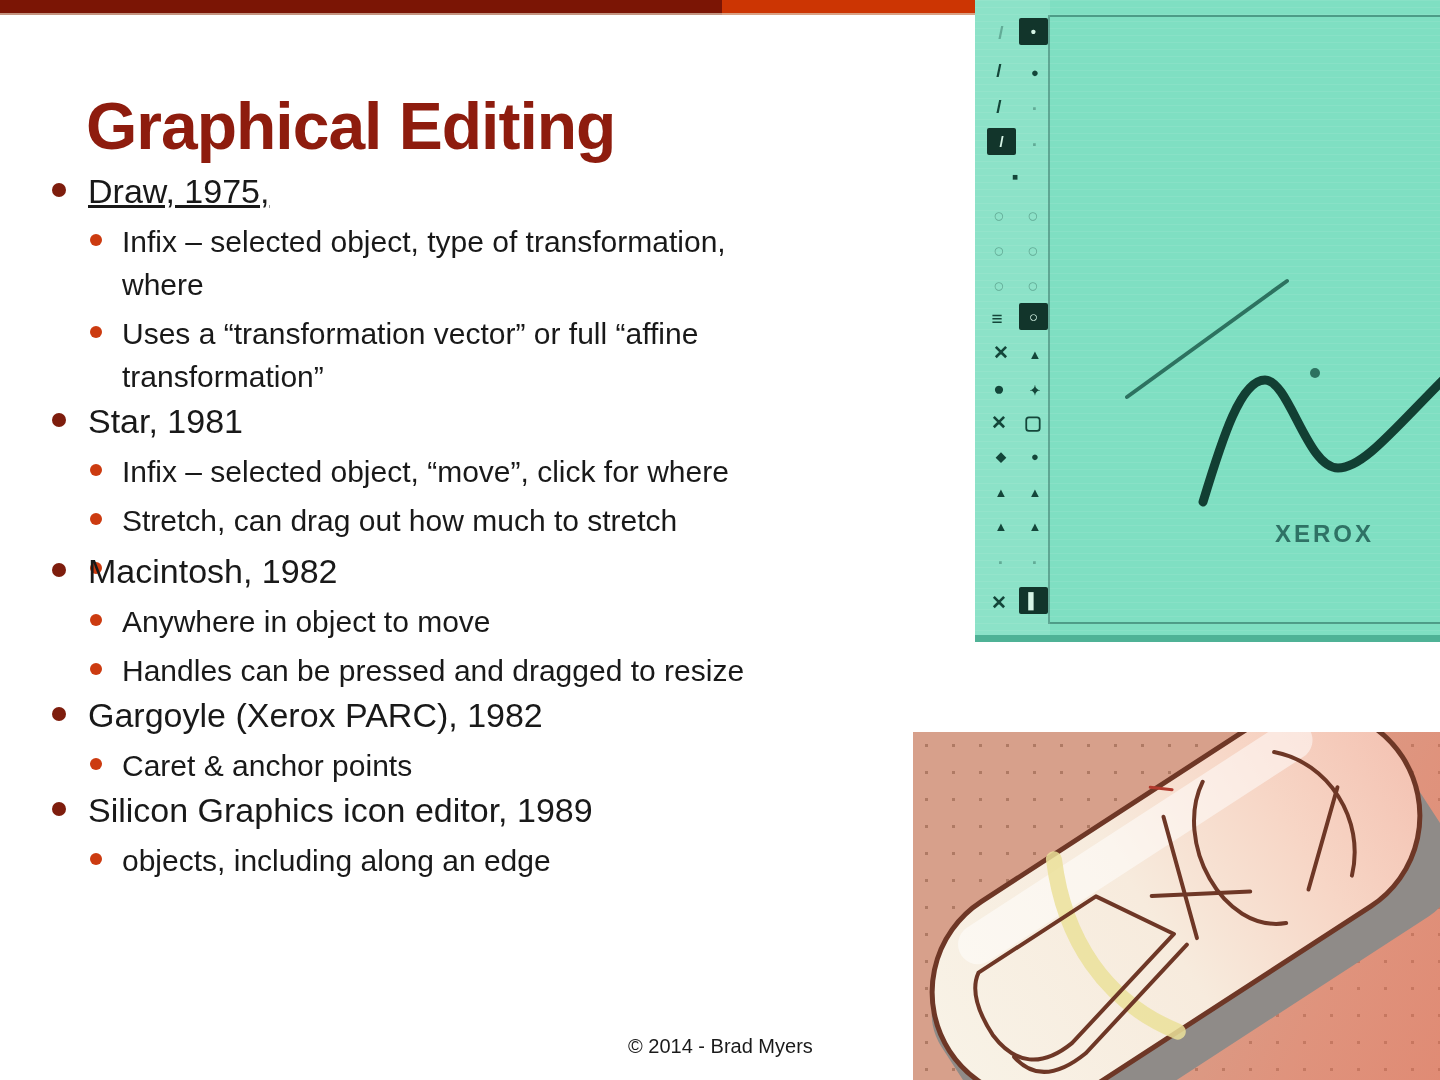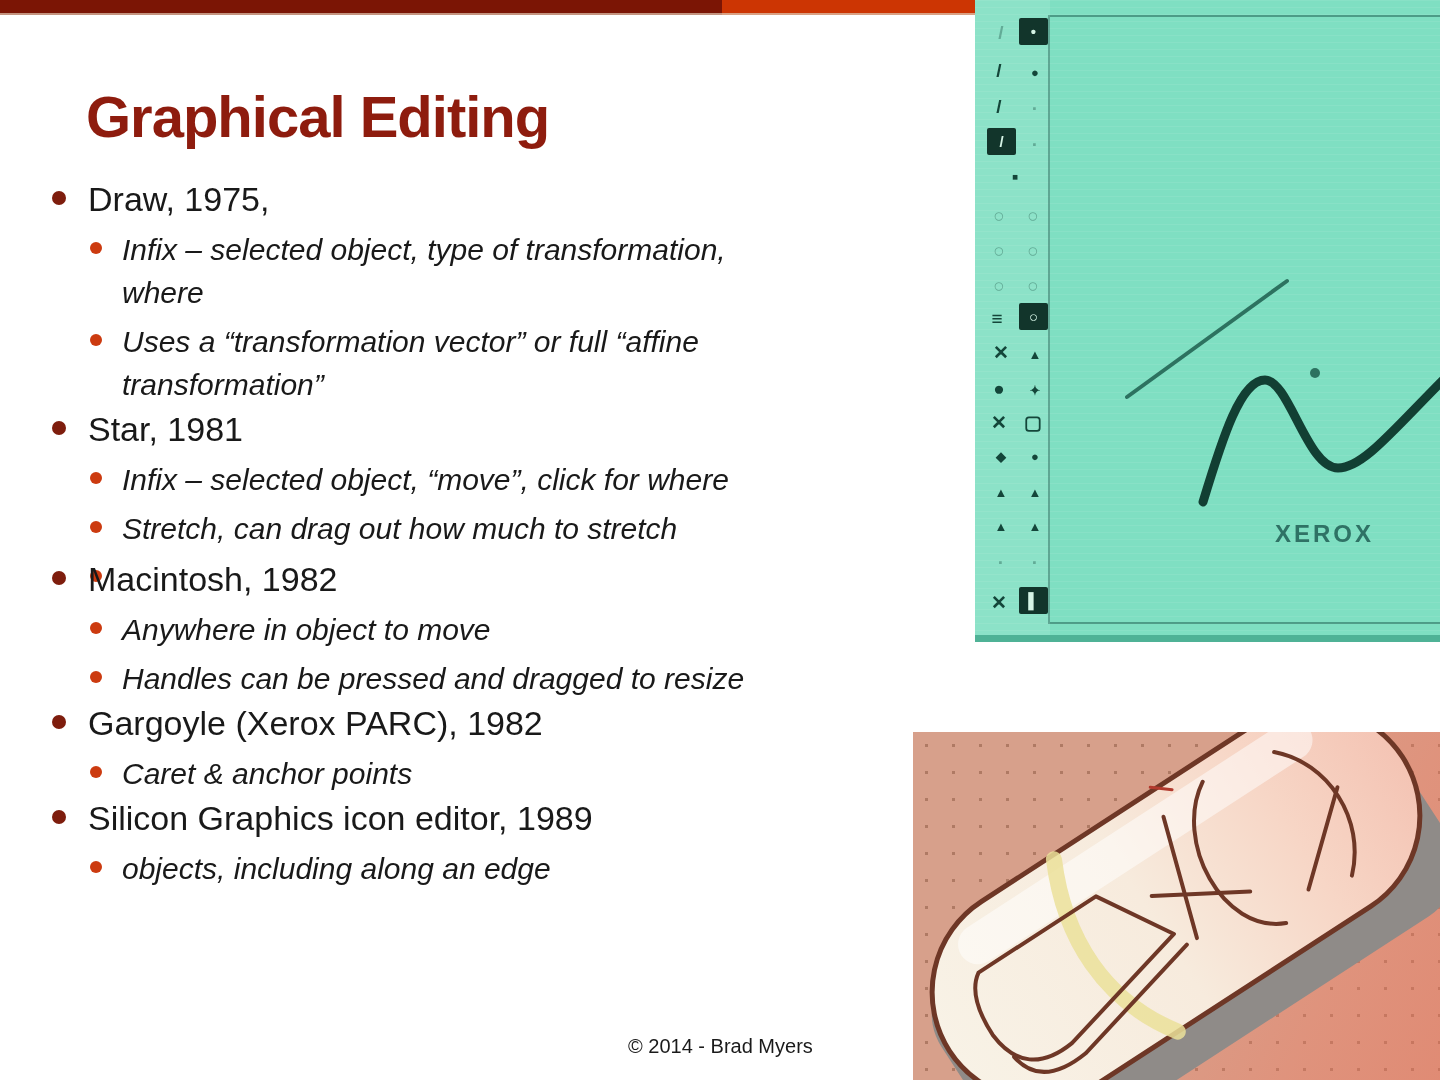--- a/index.html
+++ b/index.html
@@ -6,29 +6,29 @@
   .slide{
     position:relative;width:1440px;height:1080px;background:#ffffff;
     overflow:hidden;font-family:"Liberation Sans",sans-serif;
   }
   
   .bar{position:absolute;top:0;height:13px;}
   .bar.maroon{left:0;width:722px;background:#7b1505;border-bottom:2px solid #c49480;}
   .bar.orange{left:722px;width:253px;background:#cc3503;border-bottom:2px solid #d9a184;}
   
   .title{
-    position:absolute;left:86px;top:44px;font-size:58px;font-weight:bold;
+    position:absolute;left:86px;top:44px;font-size:66px;font-weight:bold;
     color:#8e1c0e;letter-spacing:-1px;white-space:nowrap;
   }
   
   ul.bullets{position:absolute;left:0;top:160px;width:940px;margin:0;padding:0;list-style:none;color:#191919;}
   ul.bullets li{position:relative;}
   ul.bullets li.b1{padding-left:88px;font-size:34px;line-height:46px;}
-  ul.bullets li.b2{padding-left:122px;font-size:30px;line-height:43px;margin-top:6px;font-style:italic;}
-  ul.bullets li:first-child{margin-top:16px;}
+  ul.bullets li.b2{padding-left:122px;font-size:30px;line-height:43px;margin-top:6px;}
+  ul.bullets li:first-child{margin-top:8px;text-decoration:underline;}
   ul.bullets .line{display:block;white-space:nowrap;}
   ul.bullets .dot{position:absolute;border-radius:50%;}
   ul.bullets li.b1 .dot{left:52px;top:15px;width:14px;height:14px;background:#7e1d0d;}
   ul.bullets li.b2 .dot{left:90px;top:14px;width:12px;height:12px;background:#cc3b10;}
   .copyright{position:absolute;left:628px;top:1035px;font-size:20px;color:#1a1a1a;white-space:nowrap;}
 
   
   .star-img{
     position:absolute;left:975px;top:0;width:465px;height:642px;overflow:hidden;
     background:#7fdfc2;

